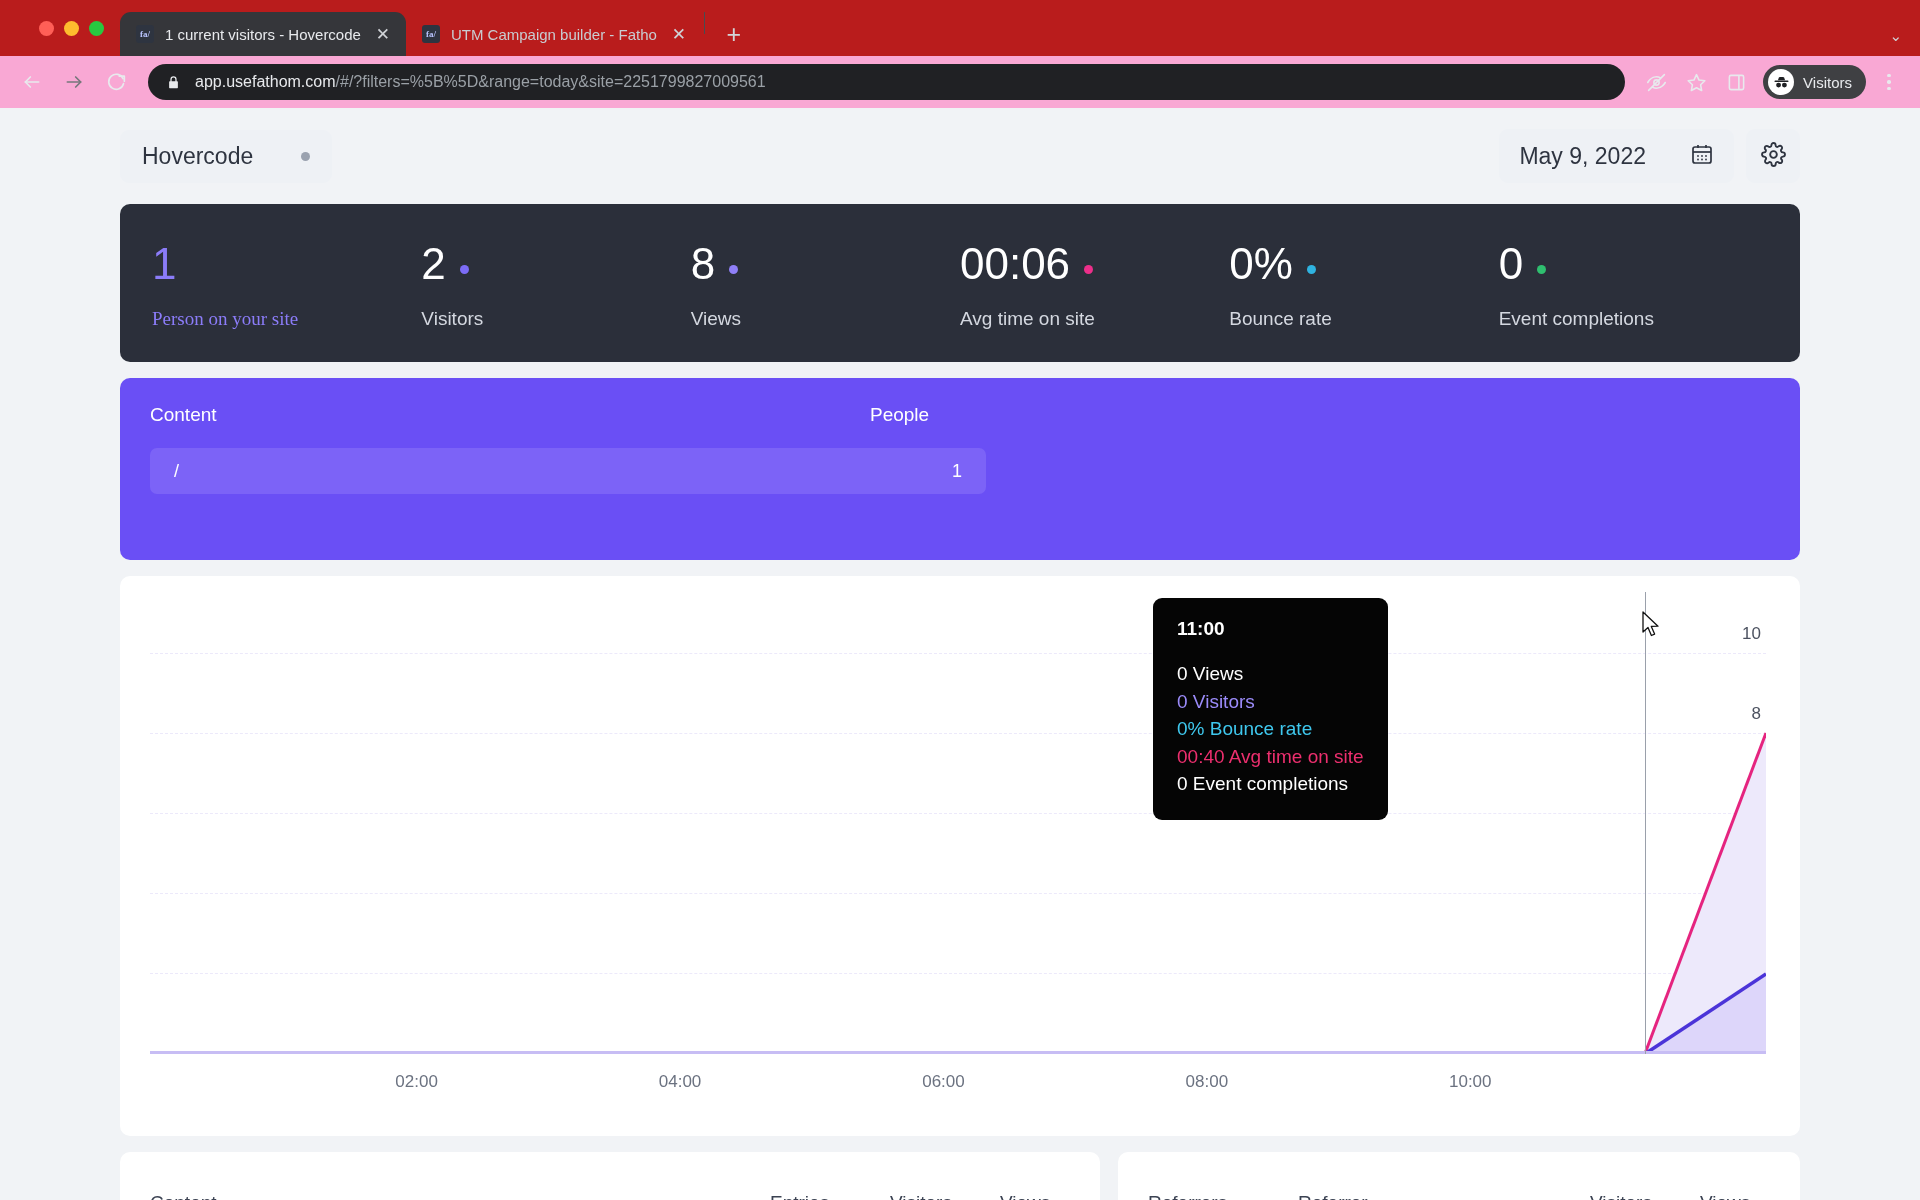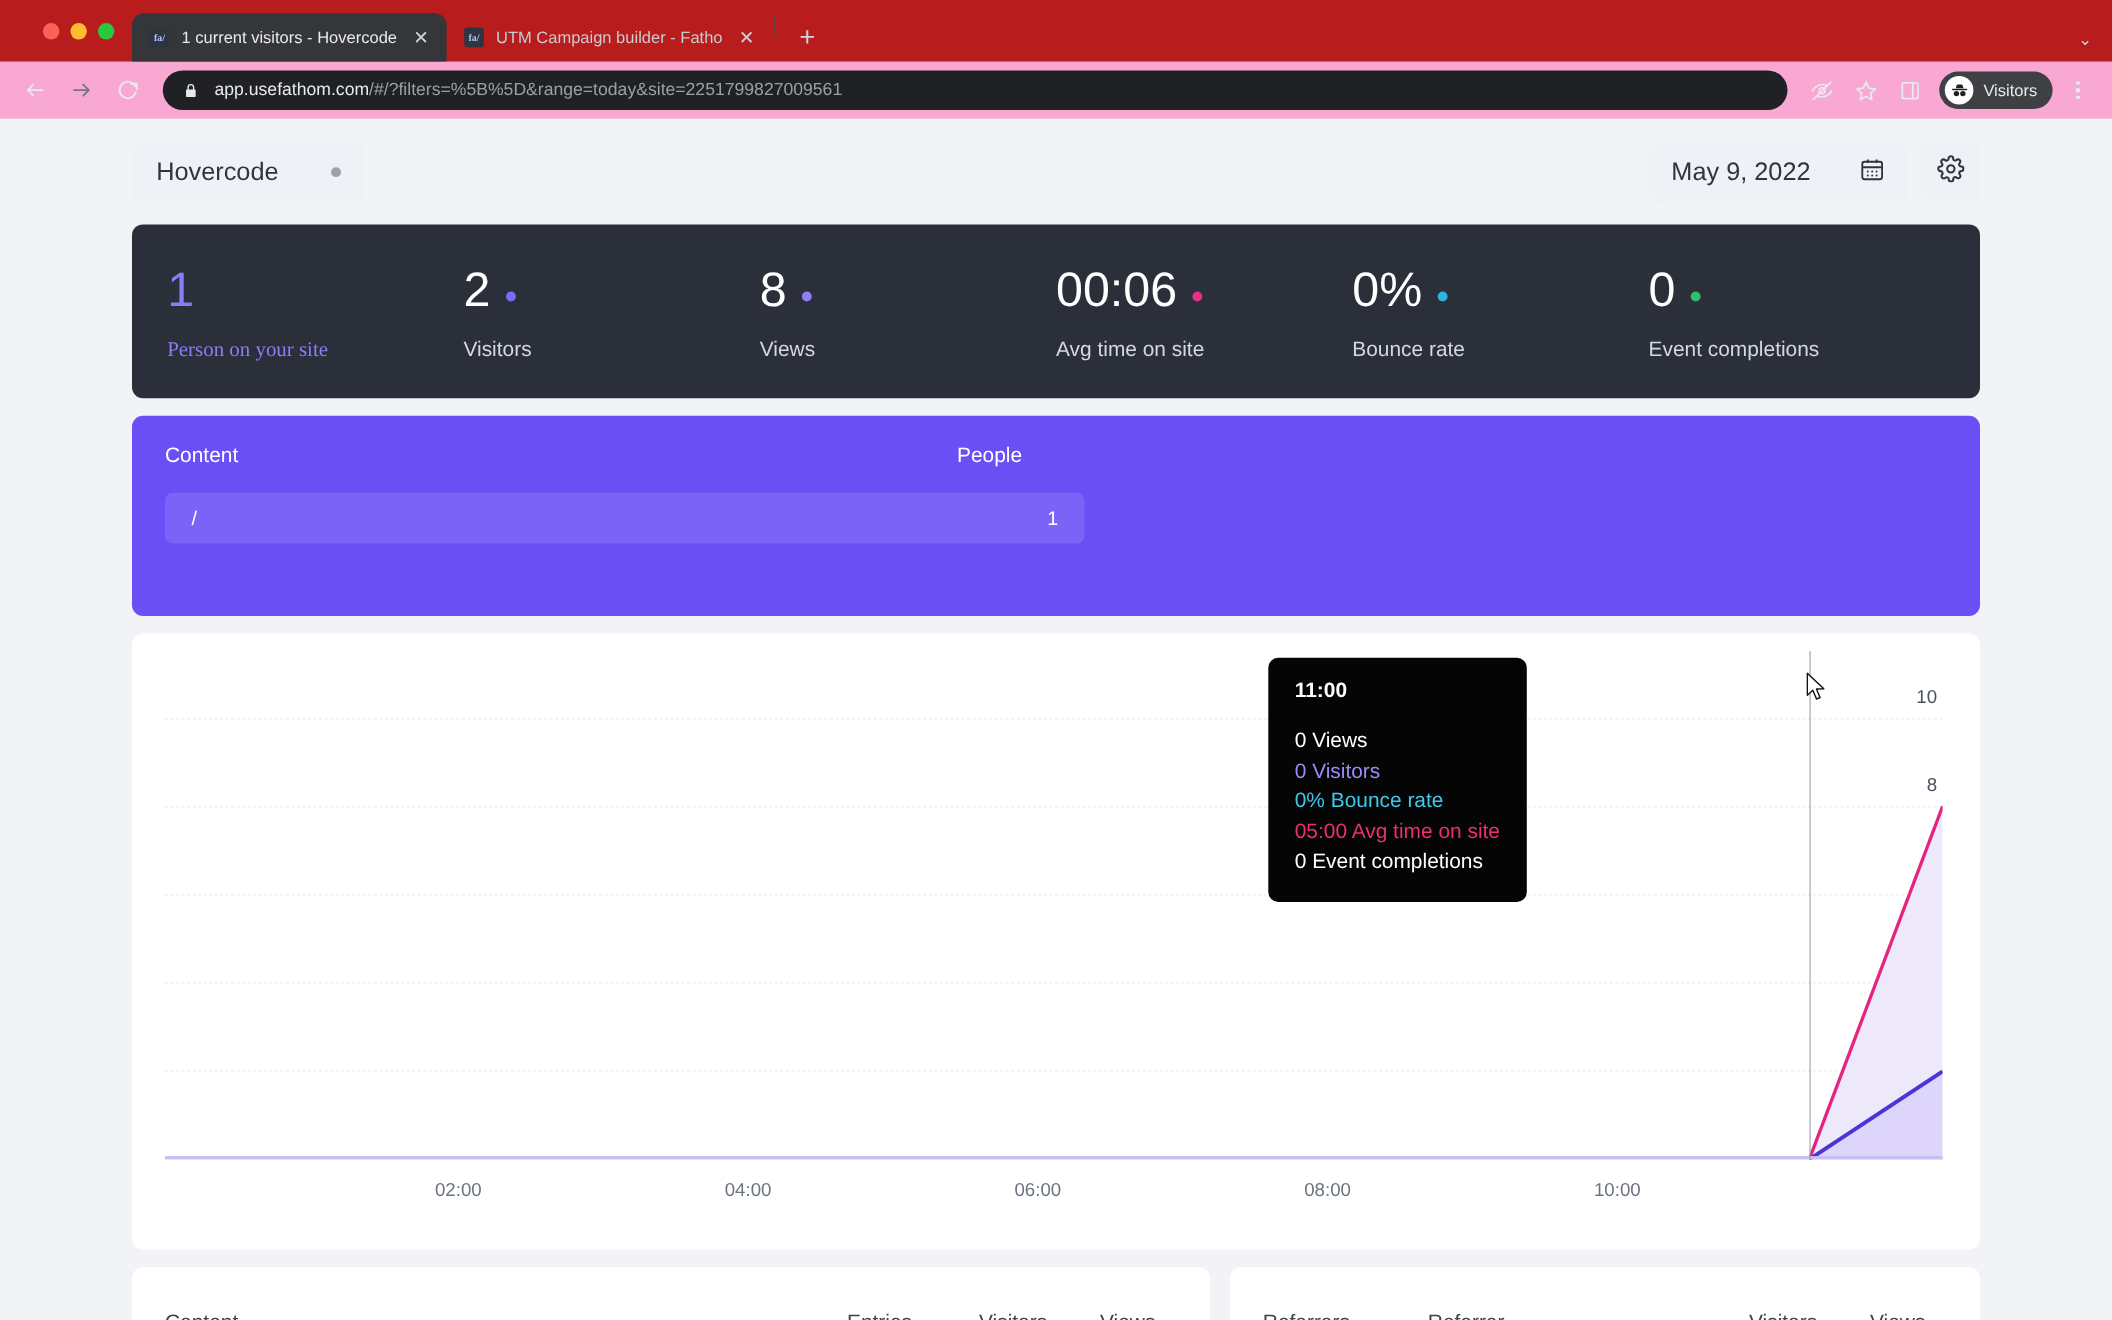--- a/index.html
+++ b/index.html
@@ -449,21 +449,21 @@
         <span class="xtick" style="left:81.7%;">10:00</span>
 
         <div class="hoverline" style="left:92.5%;"></div>
       </div>
 
       <div class="tooltip" style="left:1033px; top:22px;">
         <div class="tt-time">11:00</div>
         <div class="tt-row" style="color:#ffffff">0 Views</div>
         <div class="tt-row" style="color:#9b8bf9">0 Visitors</div>
         <div class="tt-row" style="color:#3fc8ee">0% Bounce rate</div>
-        <div class="tt-row" style="color:#ec2f6e">05:00 Avg time on site</div>
+        <div class="tt-row" style="color:#ec2f6e">00:40 Avg time on site</div>
         <div class="tt-row" style="color:#ffffff">0 Event completions</div>
       </div>
 
       <div class="cursor" style="left:1522px; top:35px;">
         <svg width="20" height="28" viewBox="0 0 20 28">
             <path d="M1 1 L1 21 L6 16.5 L9.4 24.5 L12.6 23.1 L9.3 15.4 L16 15.2 Z" fill="#ffffff" stroke="#111111" stroke-width="1.3" stroke-linejoin="round"></path>
           </svg>
       </div>
     </div>
 

